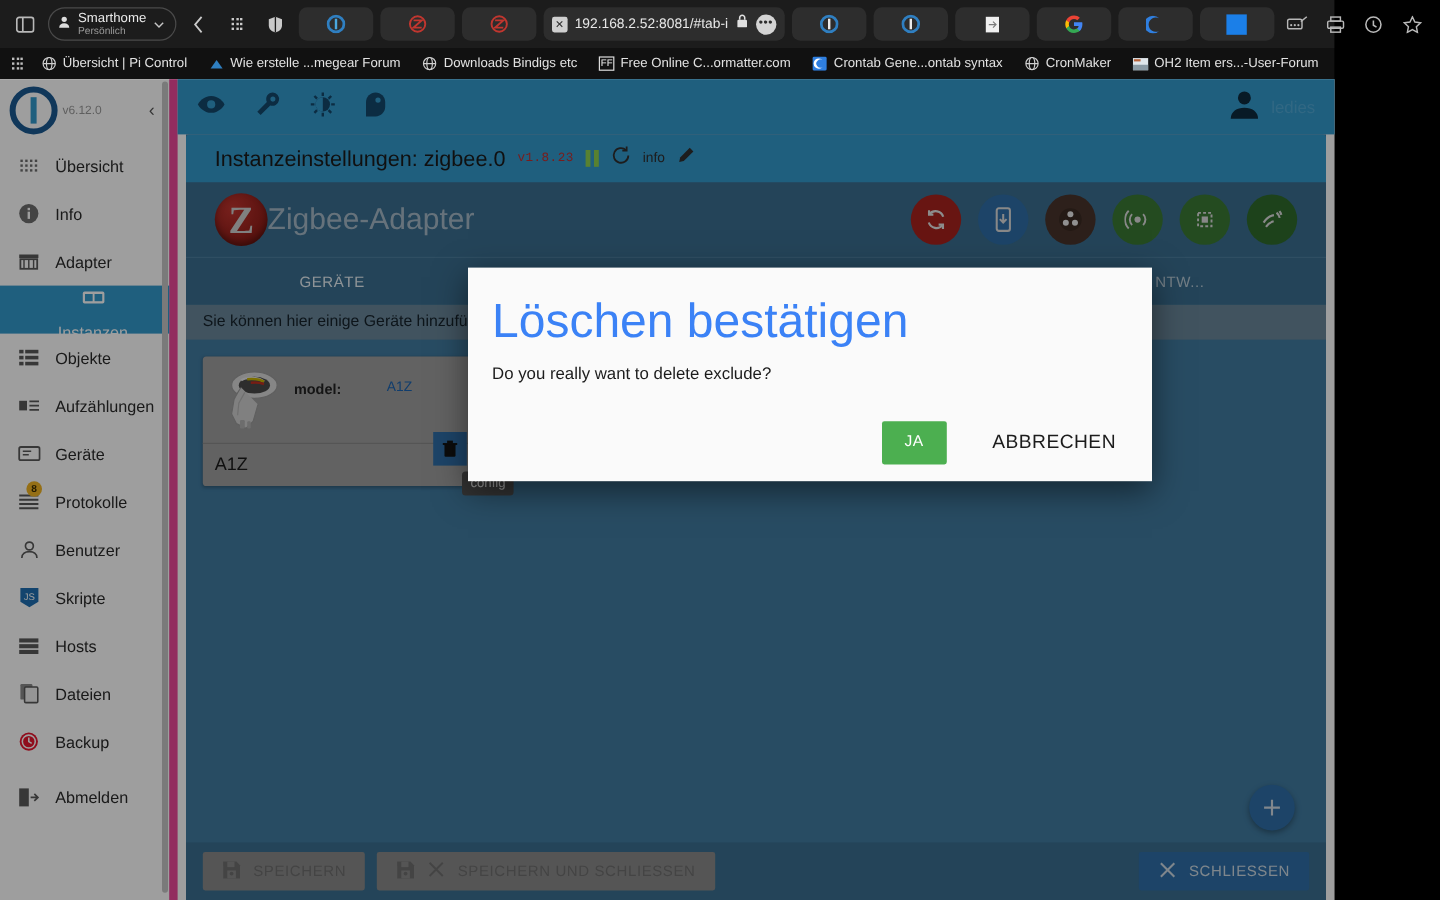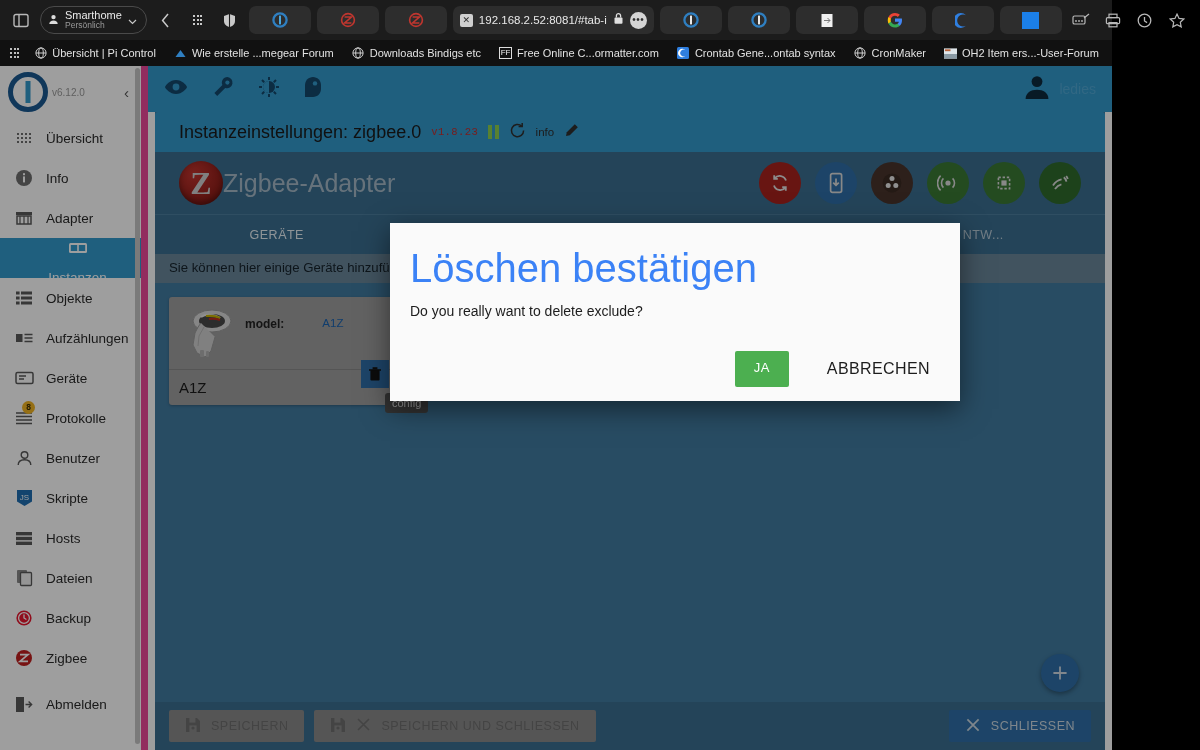--- a/index.html
+++ b/index.html
@@ -632,29 +632,20 @@
         <span class="sb-ico">
           <svg width="18" height="18" viewBox="0 0 18 18">
               <circle cx="9" cy="9" r="7.6" fill="#e8152e"></circle>
               <circle cx="9" cy="9" r="5.4" fill="none" stroke="#fff" stroke-width="1.3"></circle>
               <path d="M9 5.6V9l2.4 1.5" stroke="#fff" stroke-width="1.3" fill="none"></path>
             </svg>
         </span>
         <span>Backup</span>
       </div>
 
-      <div class="sb-item">
-        <span class="sb-ico">
-          <svg width="18" height="18" viewBox="0 0 18 18">
-              <circle cx="9" cy="9" r="8" fill="#c0201f"></circle>
-              <path d="M5 5.6h8L5 12.4h8" fill="none" stroke="#fff" stroke-width="1.7"></path>
-            </svg>
-        </span>
-        <span>Zigbee</span>
-      </div>
 
       <div class="sb-item" style="margin-top:6px">
         <span class="sb-ico">
           <svg width="18" height="17" viewBox="0 0 18 17">
               <rect x="1" y="1" width="8" height="15" fill="#5a5a5a"></rect>
               <path d="M10.5 8.5h6M13.6 5.6l3 2.9-3 2.9" fill="none" stroke="#5a5a5a" stroke-width="1.4"></path>
             </svg>
         </span>
         <span>Abmelden</span>
       </div>

